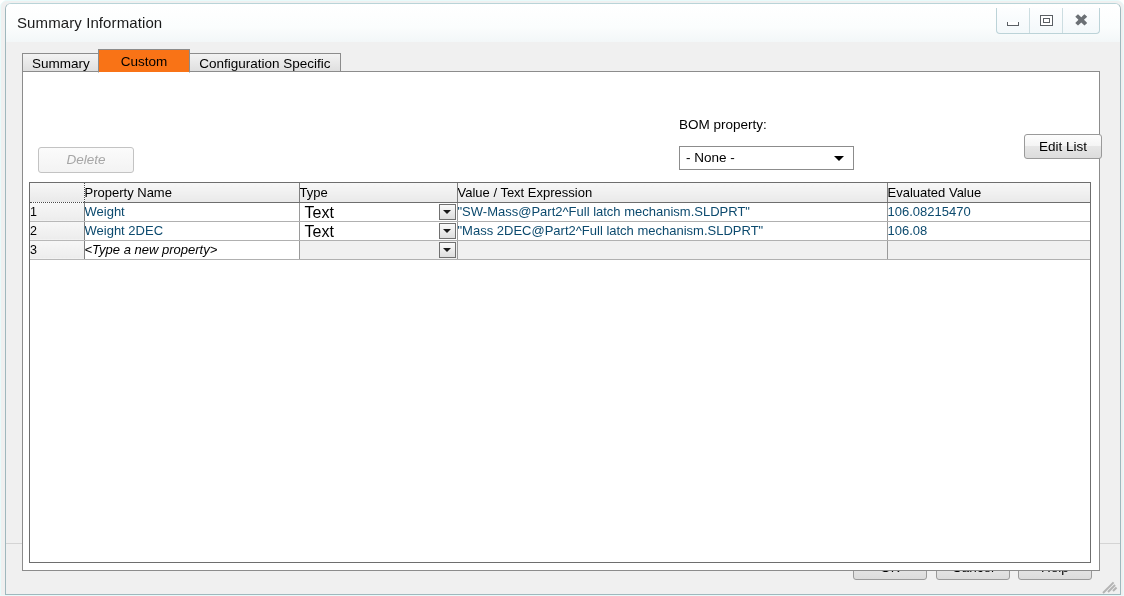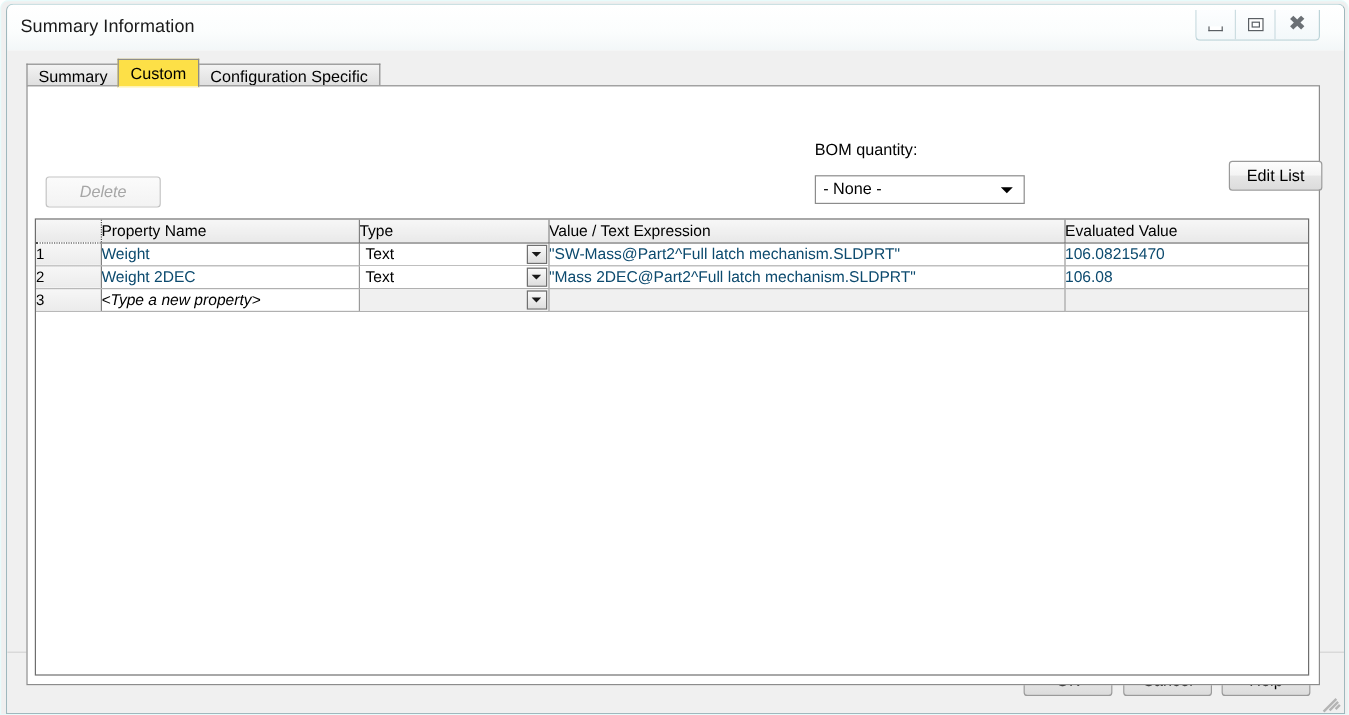--- a/index.html
+++ b/index.html
@@ -135,26 +135,26 @@
     line-height: 19px;
     background: linear-gradient(to bottom,#f3f3f3,#dedede);
     border: 1px solid #8c8c8c;
     border-bottom: none;
     margin-right: -1px;
     white-space: nowrap;
   }
   .tab.active {
     height: 24px;
     line-height: 23px;
-    background: #fde047;
+    background: #f97316;
     border: 1px solid #8c8c8c;
     border-bottom: 1px solid #ffffff;
     z-index: 5;
     margin: 0 -1px -1px -1px;
-    padding: 0 10px;
+    padding: 0 22px;
   }
 
   
   .tabpage {
     position: absolute;
     left: 16px; top: 29px;
     width: 1078px;
     height: 500px;
     box-sizing: border-box;
     background: #ffffff;
@@ -291,21 +291,21 @@
   .type-cell {
     position: relative;
     border-right: 1px solid #9a9a9a;
     border-bottom: 1px solid #b0b0b0;
     background: #ffffff;
   }
   .type-cell.shaded { background: #f0f0f0; }
   .type-text {
     position: absolute;
     left: 5px; top: 1px;
-    font-size: 13px;
+    font-size: 16px;
     color: #000;
   }
   .type-dd {
     position: absolute;
     right: 1px; top: 1px;
     width: 17px; height: 16px;
     box-sizing: border-box;
     border: 1px solid #707070;
     background: linear-gradient(to bottom,#fafafa,#dedede);
     display: flex;
@@ -378,21 +378,21 @@
         </div>
       </div>
     </div>
 
     <div class="client">
 
       <div class="tabpage">
 
         <div class="btn disabled delete-btn">Delete</div>
 
-        <div class="bom-label">BOM quantity:</div>
+        <div class="bom-label">BOM property:</div>
         <div class="bom-select">
           <span class="bom-select-text">- None -</span>
           <span class="bom-arrow"></span>
         </div>
 
         <div class="btn editlist-btn">Edit List</div>
 
         <div class="grid">
           <table class="grid-table">
             <colgroup>

